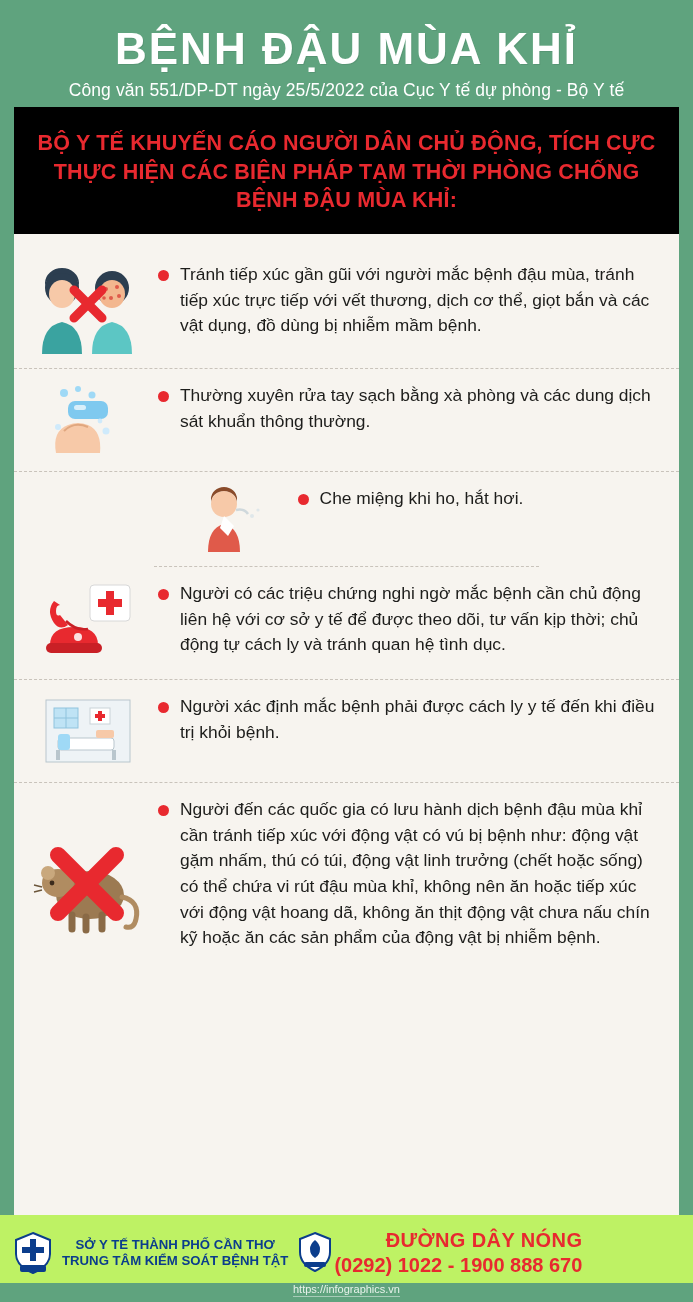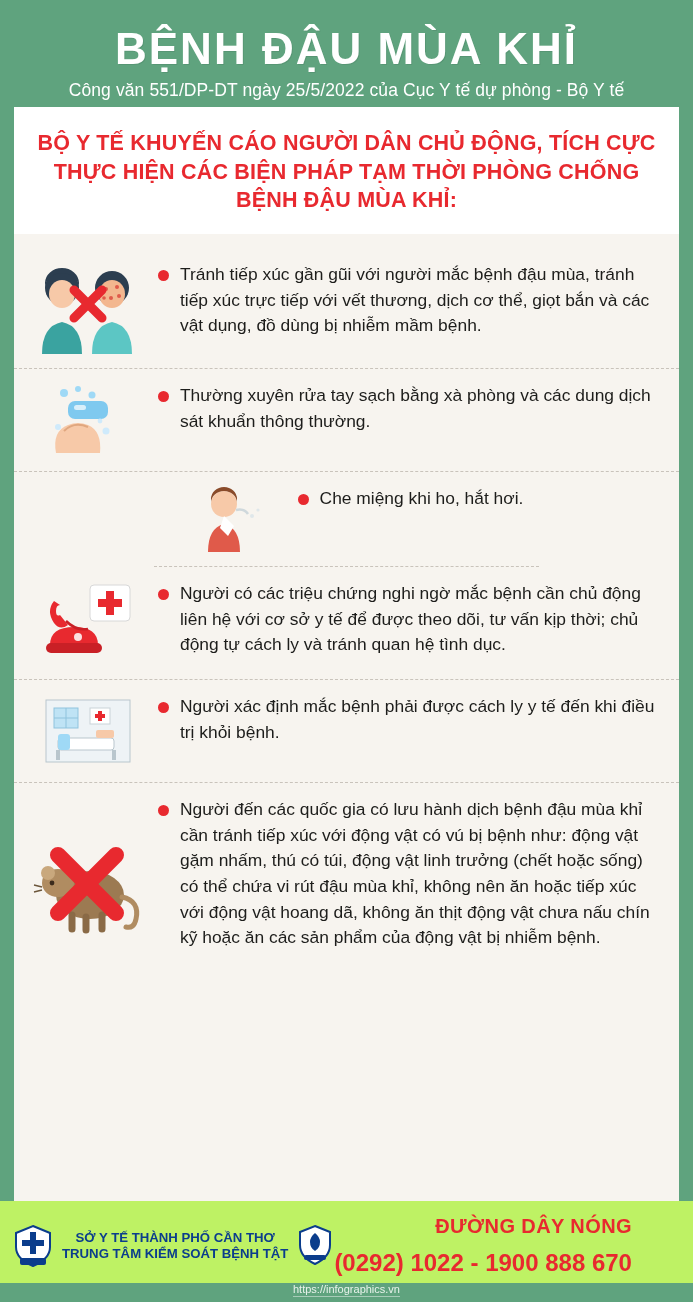--- a/index.html
+++ b/index.html
@@ -42,21 +42,21 @@
   .section-title {
     color: #ffe85c;
     font-size: 29px;
     font-weight: bold;
     margin-top: 28px;
     margin-bottom: 22px;
     letter-spacing: 0.6px;
   }
   
   .callout {
-    background: #ffffff;
+    background: #000000;
     margin: 0 14px;
     padding: 22px 18px 20px 18px;
     text-align: center;
     flex: 0 0 auto;
   }
   .callout-text {
     color: #e8292f;
     font-size: 21.5px;
     font-weight: bold;
     line-height: 1.32;
@@ -134,22 +134,22 @@
   .footer-right { text-align: right; padding-right: 10px; }
   .hotline-label {
     color: #e8292f;
     font-weight: bold;
     font-size: 20px;
     letter-spacing: 0.4px;
   }
   .hotline-number {
     color: #e8292f;
     font-weight: bold;
-    font-size: 24px;
-    margin-top: 11px;
+    font-size: 20px;
+    margin-top: 2px;
   }
   .site {
     text-align: center;
     color: #e9f3ec;
     font-size: 11px;
     padding-bottom: 7px;
     background: #5fa37e;
     flex: 0 0 auto;
   }
   .site span { border-bottom: 1px solid rgba(255,255,255,0.45); padding-bottom: 1px;}

